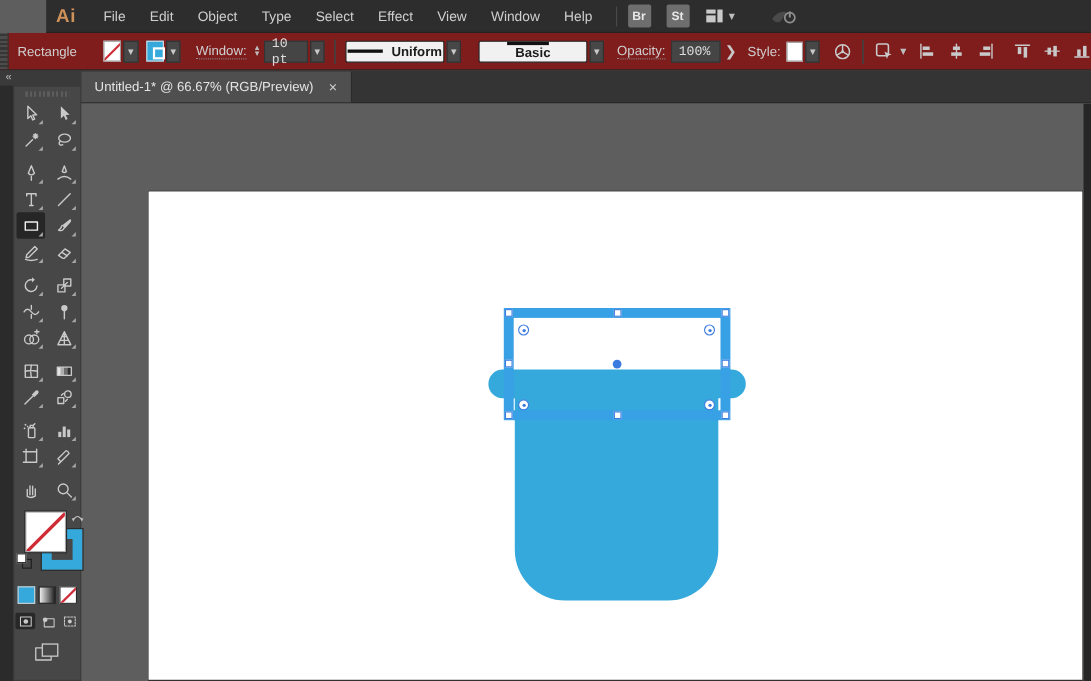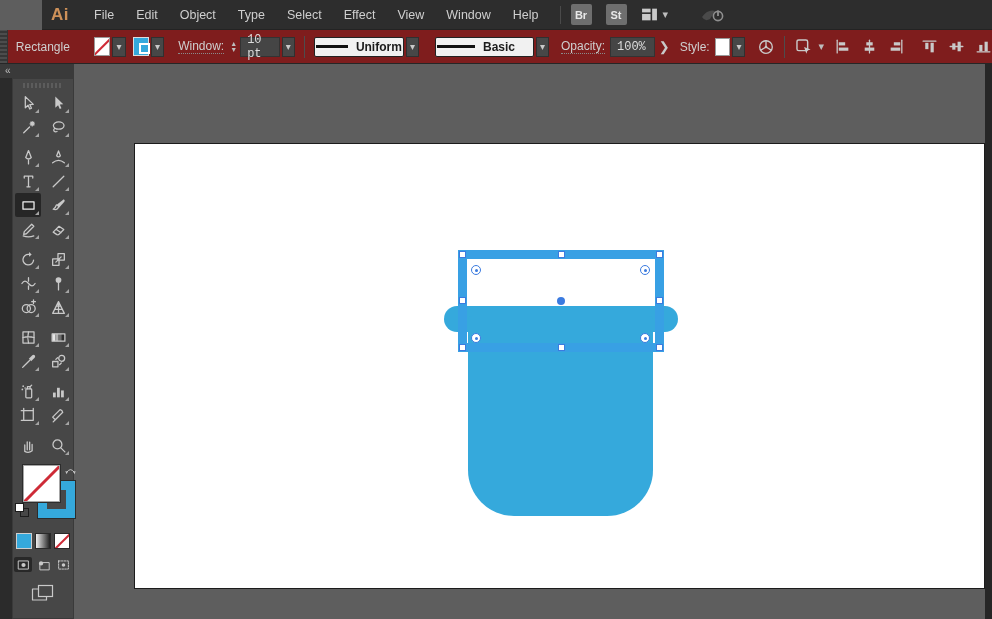--- a/index.html
+++ b/index.html
@@ -159,21 +159,21 @@
       <span>▼</span>
     </span>
   <span class="field" style="width:44px;">10 pt</span>
   <span class="dd-chev">▾</span>
   <span class="cb-sep"></span>
   <span class="wdd" style="width:92px;">
     <span class="line" style="width:32px;"></span>
     <span class="txt">Uniform</span>
   </span>
   <span class="dd-chev">▾</span>
-  <span class="wdd" style="width:115px;margin-left:16px;">
+  <span class="wdd" style="width:115px;margin-left:16px;flex-direction:column;">
     <span class="line" style="width:38px;"></span>
     <span class="txt">Basic</span>
   </span>
   <span class="dd-chev">▾</span>
   <span class="cb-link" style="margin-left:12px;">Opacity:</span>
   <span class="field" style="width:50px;margin-left:5px;">100%</span>
   <span class="chev-right">❯</span>
   <span class="cb-label" style="margin-left:6px;">Style:</span>
   <span class="style-swatch" style="margin-left:5px;"></span>
   <span class="dd-chev">▾</span>
@@ -490,20 +490,26 @@
               <rect class="ln" x="1.5" y="5" width="14" height="11"></rect>
               <rect x="7.5" y="1.5" width="14" height="11" fill="#474747" stroke="#C9C9C9" stroke-width="1.2"></rect>
             </svg>
         </div>
 
       </div>
     </div>
   </div>
 
   <div class="docarea">
+    <div class="tabbar">
+      <div class="tab">
+        <span class="tab-title">Untitled-1* @ 66.67% (RGB/Preview)</span>
+        <span class="tab-close">×</span>
+      </div>
+    </div>
 
     <div class="canvas">
       <div class="artboard"></div>
 
       <div class="rim"></div>
       <div class="body-shape"></div>
 
       <div class="sel-rect"></div>
 
       <div class="cwidget" style="left:397px; top:201px;"></div>

